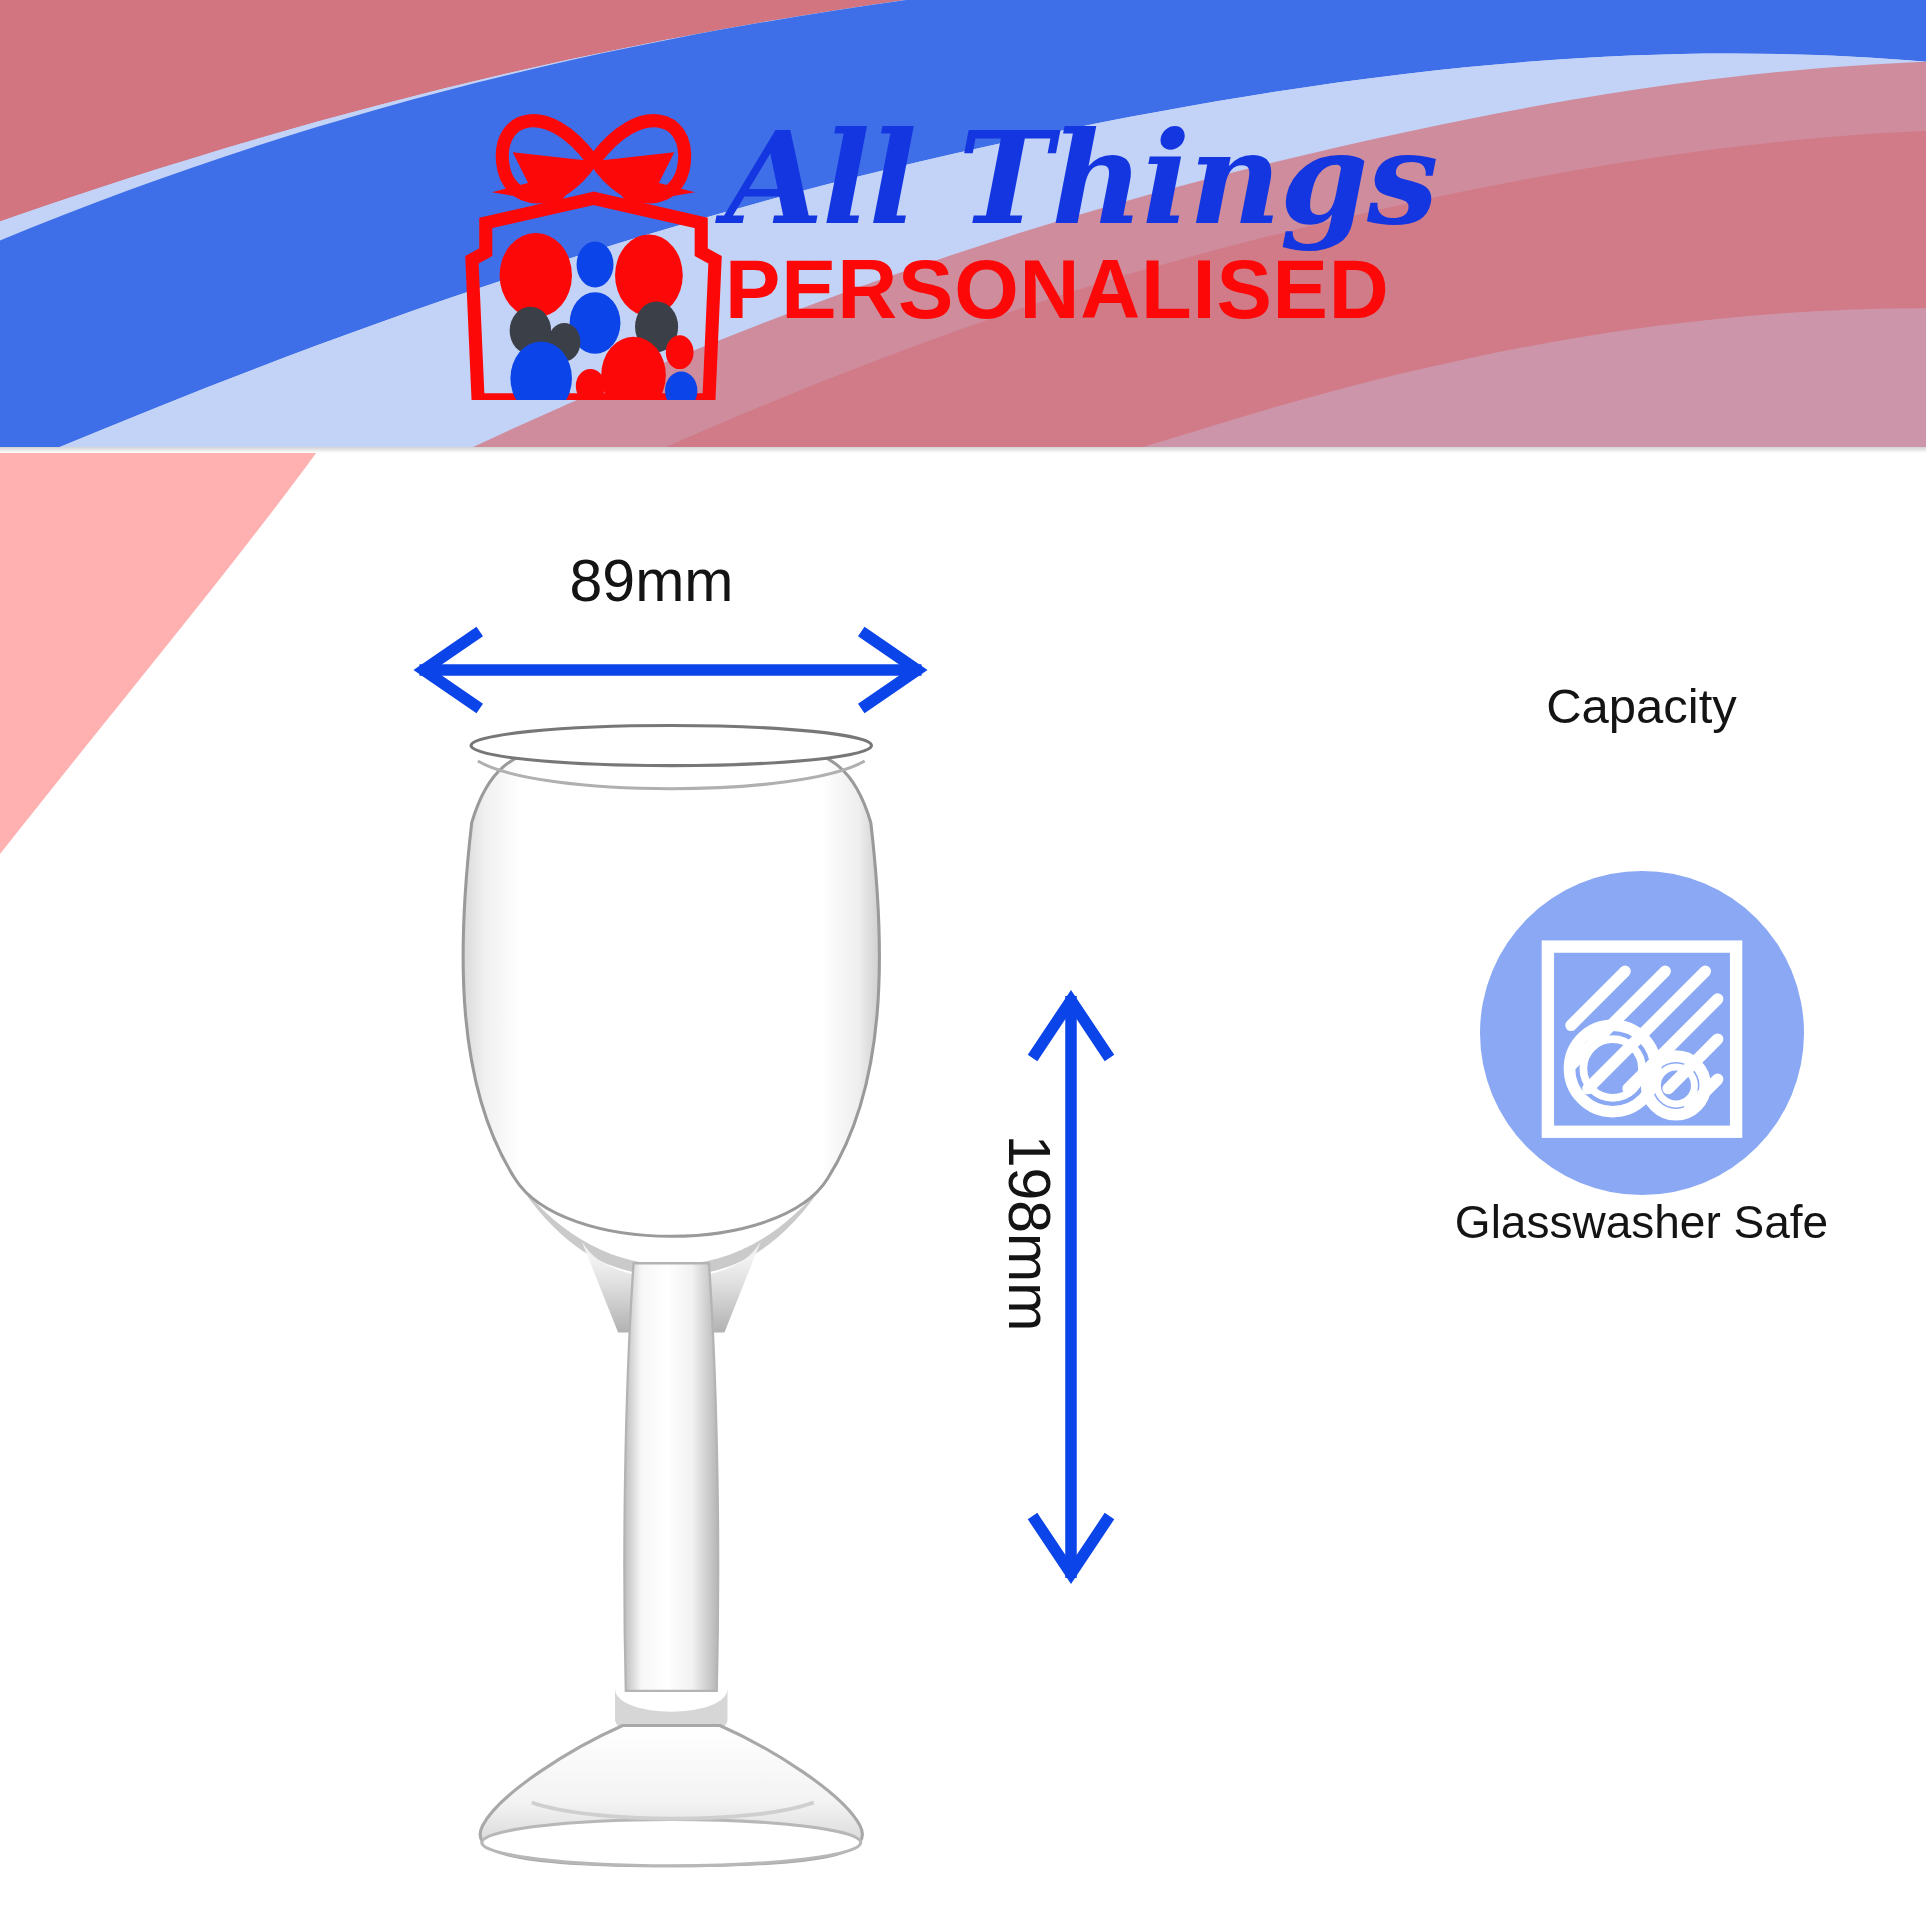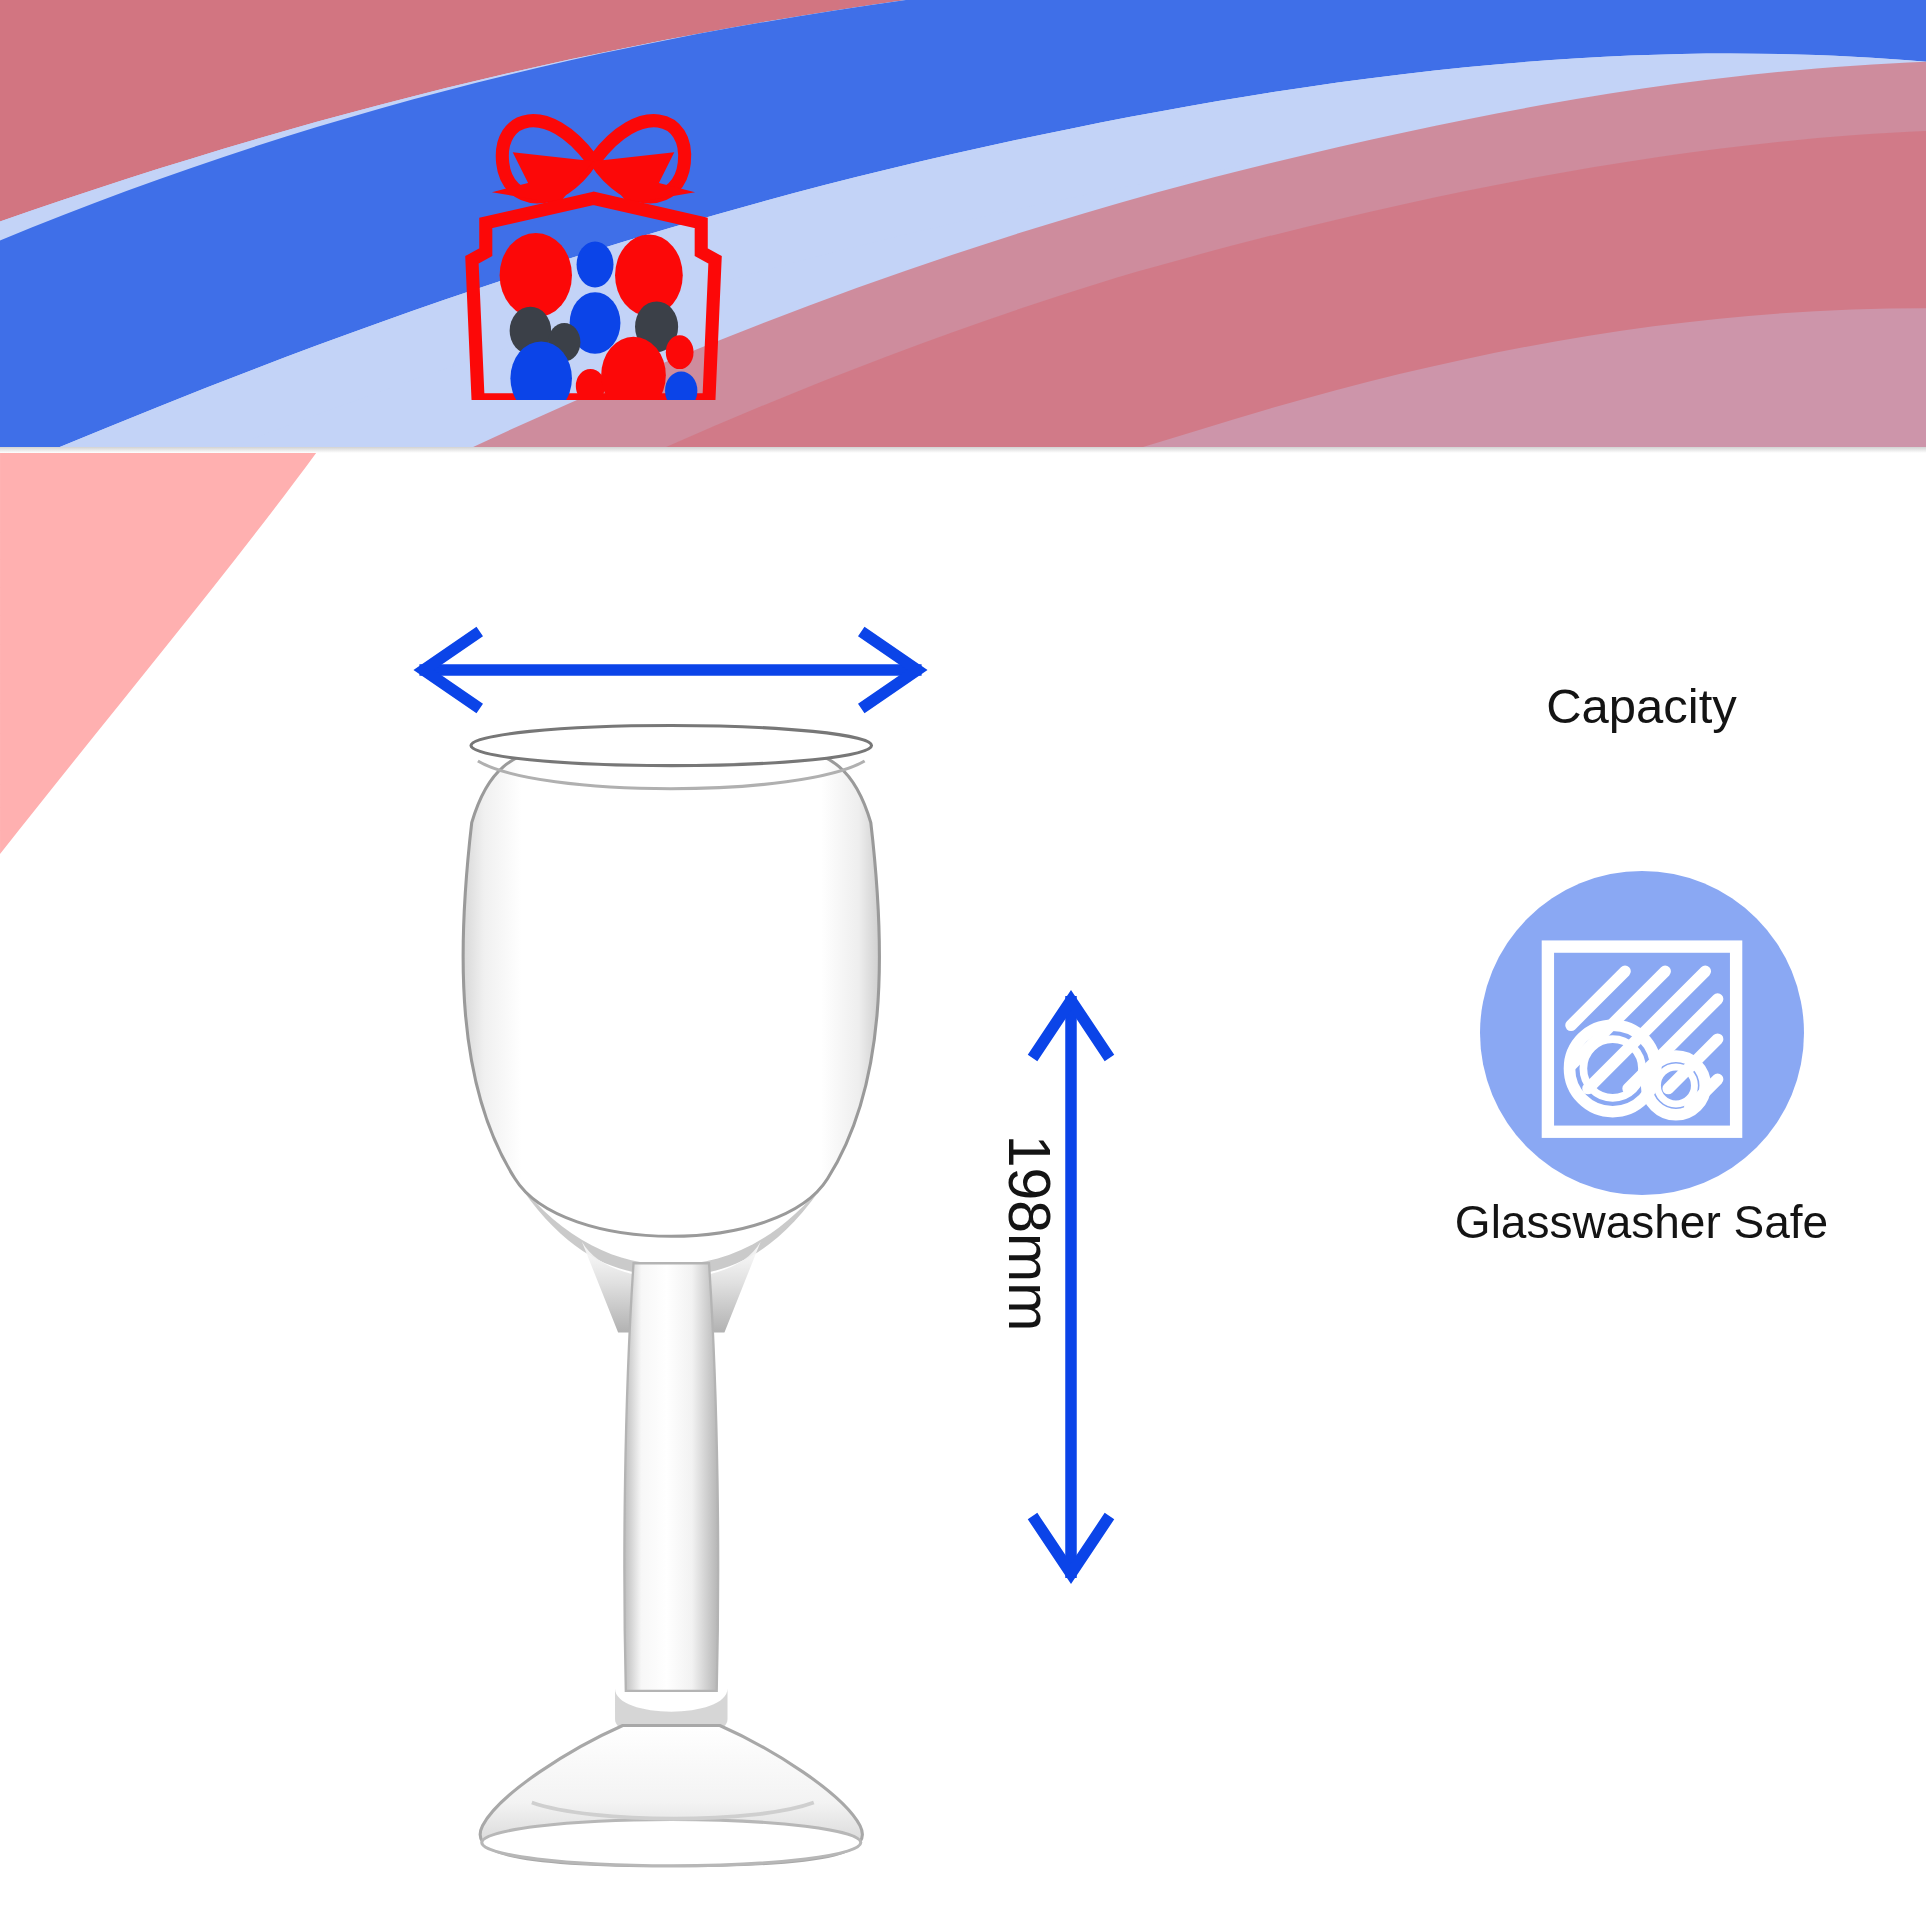--- a/index.html
+++ b/index.html
@@ -139,28 +139,33 @@
         <ellipse cx="98" cy="310" rx="27" ry="31" fill="#3b4048"></ellipse>
         <ellipse cx="142" cy="325" rx="21" ry="25" fill="#3b4048"></ellipse>
         <ellipse cx="262" cy="305" rx="28" ry="33" fill="#3b4048"></ellipse>
         <ellipse cx="112" cy="372" rx="40" ry="48" fill="#0b44e8"></ellipse>
         <ellipse cx="176" cy="382" rx="19" ry="22" fill="#fc0808"></ellipse>
         <ellipse cx="232" cy="368" rx="42" ry="50" fill="#fc0808"></ellipse>
         <ellipse cx="292" cy="338" rx="18" ry="22" fill="#fc0808"></ellipse>
         <ellipse cx="294" cy="388" rx="21" ry="25" fill="#0b44e8"></ellipse>
       </svg>
 
+      <div class="logo-text">
+        <div class="logo-script">All Things</div>
+        <div class="logo-sub">PERSONALISED</div>
+      </div>
     </div>
   </div>
   <div class="header-shadow"></div>
 
   <svg style="position:absolute;left:0;top:453px;" width="586" height="478" viewBox="0 0 760 620">
     <path d="M 0 0 L 410 0 C 300 150 150 330 0 520 Z" fill="#ffb0b0"></path>
   </svg>
 
+  <div class="dim-width-label">89mm</div>
 
   <svg class="dim-width-arrow" width="539" height="92" viewBox="0 0 700 120">
     <g stroke="#0b44e8" stroke-width="15" fill="none" stroke-linecap="square">
       <line x1="30" y1="60" x2="670" y2="60"></line>
       <polyline points="95,14 28,60 95,106"></polyline>
       <polyline points="605,14 672,60 605,106"></polyline>
     </g>
   </svg>
 
   <div class="glass-wrap">

